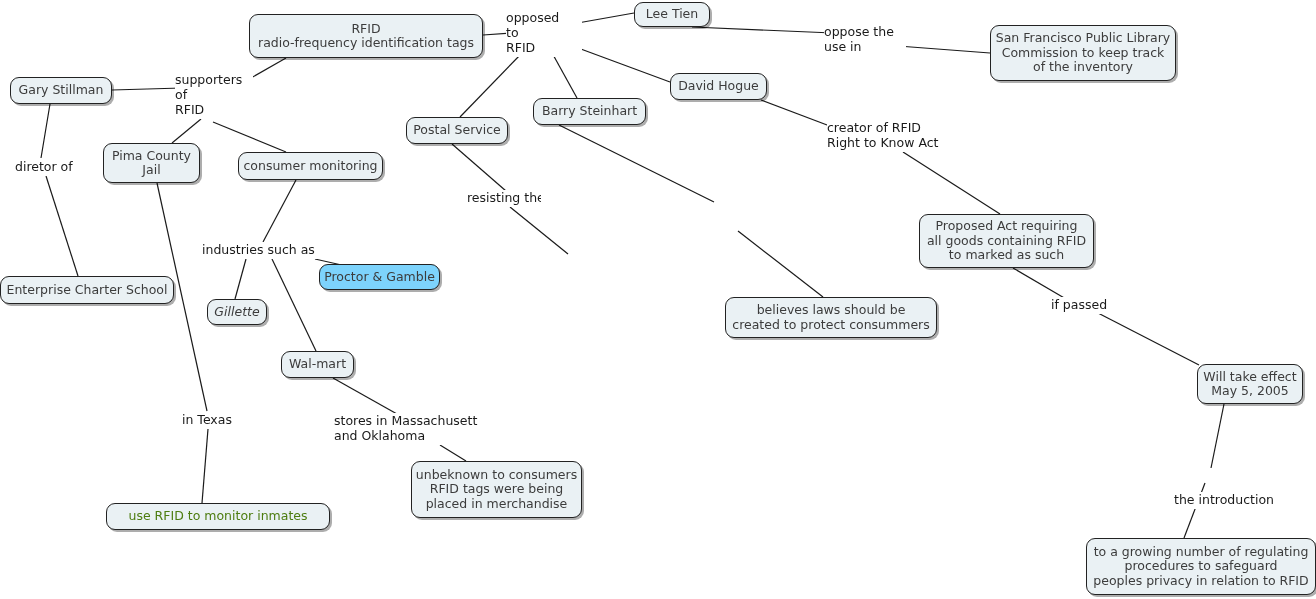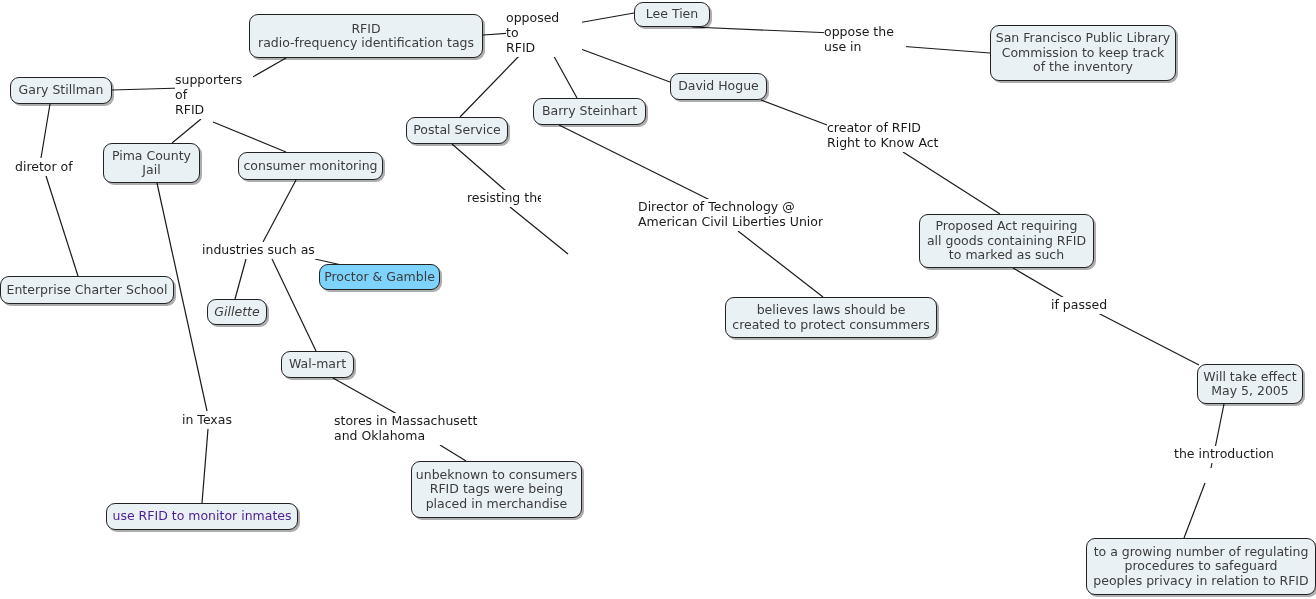--- a/index.html
+++ b/index.html
@@ -96,28 +96,26 @@
 RFID</div>
     <div class="edge-label" style="left: 824px; top: 24px; width: 82px; height: 32px; color: rgb(26, 26, 26);">oppose the
 use in</div>
     <div class="edge-label" style="left: 175px; top: 72px; width: 78px; height: 47px; color: rgb(26, 26, 26);">supporters
 of
 RFID</div>
     <div class="edge-label" style="left: 827px; top: 120px; width: 112px; height: 32px; color: rgb(26, 26, 26);">creator of RFID
 Right to Know Act</div>
     <div class="edge-label" style="left: 15px; top: 159px; width: 62px; height: 17px; color: rgb(26, 26, 26);">diretor of</div>
     <div class="edge-label" style="left: 467px; top: 190px; width: 74px; height: 17px; color: rgb(26, 26, 26);">resisting the</div>
-    <div class="edge-label" style="left: 638px; top: 199px; width: 185px; height: 32px; color: rgb(26, 26, 26);">Director of Technology @
-American Civil Liberties Unior</div>
     <div class="edge-label" style="left: 202px; top: 242px; width: 120px; height: 17px; color: rgb(26, 26, 26);">industries such as</div>
     <div class="edge-label" style="left: 1051px; top: 297px; width: 56px; height: 17px; color: rgb(26, 26, 26);">if passed</div>
     <div class="edge-label" style="left: 182px; top: 412px; width: 55px; height: 17px; color: rgb(26, 26, 26);">in Texas</div>
     <div class="edge-label" style="left: 334px; top: 413px; width: 148px; height: 32px; color: rgb(26, 26, 26);">stores in Massachusett
 and Oklahoma</div>
-    <div class="edge-label" style="left: 1174px; top: 446px; width: 101px; height: 17px; color: rgb(26, 26, 26);">the introduction</div>
+    <div class="edge-label" style="left: 1174px; top: 492px; width: 101px; height: 17px; color: rgb(26, 26, 26);">the introduction</div>
     <div class="node" style="left: 249px; top: 14px; width: 234px; height: 44px; background: rgb(234, 241, 244); border-color: rgb(34, 34, 34); color: rgb(60, 60, 60);">RFID
 radio-frequency identification tags</div>
     <div class="node" style="left: 634px; top: 2px; width: 76px; height: 25px; background: rgb(234, 241, 244); border-color: rgb(34, 34, 34); color: rgb(60, 60, 60);">Lee Tien</div>
     <div class="node" style="left: 990px; top: 25px; width: 186px; height: 56px; background: rgb(234, 241, 244); border-color: rgb(34, 34, 34); color: rgb(60, 60, 60);">San Francisco Public Library
 Commission to keep track
 of the inventory</div>
     <div class="node" style="left: 670px; top: 73px; width: 97px; height: 27px; background: rgb(234, 241, 244); border-color: rgb(34, 34, 34); color: rgb(60, 60, 60);">David Hogue</div>
     <div class="node" style="left: 10px; top: 77px; width: 102px; height: 27px; background: rgb(234, 241, 244); border-color: rgb(34, 34, 34); color: rgb(60, 60, 60);">Gary Stillman</div>
     <div class="node" style="left: 533px; top: 98px; width: 113px; height: 27px; background: rgb(234, 241, 244); border-color: rgb(34, 34, 34); color: rgb(60, 60, 60);">Barry Steinhart</div>
     <div class="node" style="left: 406px; top: 117px; width: 102px; height: 27px; background: rgb(234, 241, 244); border-color: rgb(34, 34, 34); color: rgb(60, 60, 60);">Postal Service</div>
@@ -131,17 +129,17 @@
     <div class="node" style="left: 319px; top: 264px; width: 121px; height: 26px; background: #7dd3fc; border-color: rgb(34, 34, 34); color: rgb(60, 60, 60);">Proctor &amp; Gamble</div>
     <div class="node" style="left: 725px; top: 297px; width: 212px; height: 41px; background: rgb(234, 241, 244); border-color: rgb(34, 34, 34); color: rgb(60, 60, 60);">believes laws should be
 created to protect consummers</div>
     <div class="node" style="left: 207px; top: 299px; width: 60px; height: 26px; background: rgb(234, 241, 244); border-color: rgb(34, 34, 34); color: rgb(60, 60, 60); font-style: italic;">Gillette</div>
     <div class="node" style="left: 281px; top: 351px; width: 73px; height: 27px; background: rgb(234, 241, 244); border-color: rgb(34, 34, 34); color: rgb(60, 60, 60);">Wal-mart</div>
     <div class="node" style="left: 1197px; top: 364px; width: 106px; height: 40px; background: rgb(234, 241, 244); border-color: rgb(34, 34, 34); color: rgb(60, 60, 60);">Will take effect
 May 5, 2005</div>
     <div class="node" style="left: 411px; top: 461px; width: 171px; height: 57px; background: rgb(234, 241, 244); border-color: rgb(34, 34, 34); color: rgb(60, 60, 60);">unbeknown to consumers
 RFID tags were being
 placed in merchandise</div>
-    <div class="node" style="left: 106px; top: 503px; width: 192px; height: 27px; background: rgb(234, 241, 244); border-color: rgb(34, 34, 34); color: #4c1d95;">use RFID to monitor inmates</div>
+    <div class="node" style="left: 106px; top: 503px; width: 224px; height: 27px; background: rgb(234, 241, 244); border-color: rgb(34, 34, 34); color: #4d7c0f;">use RFID to monitor inmates</div>
     <div class="node" style="left: 1086px; top: 538px; width: 230px; height: 57px; background: rgb(234, 241, 244); border-color: rgb(34, 34, 34); color: rgb(60, 60, 60);">to a growing number of regulating
 procedures to safeguard
 peoples privacy in relation to RFID</div>
   </div>
 
 </body></html>

